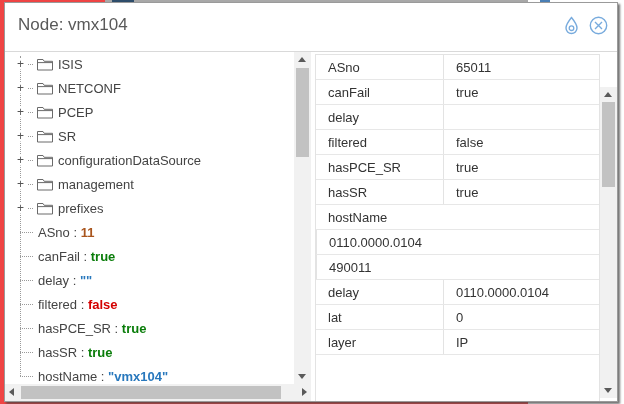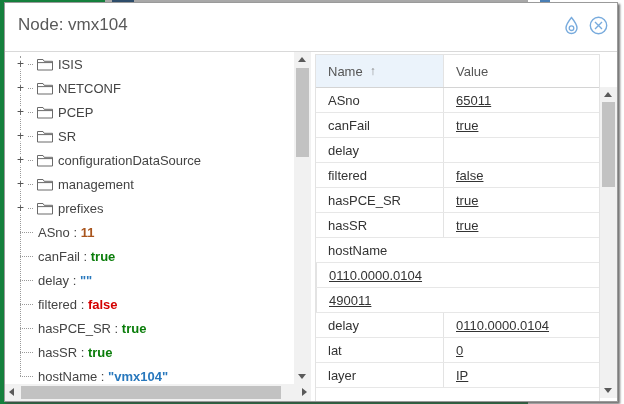--- a/index.html
+++ b/index.html
@@ -1,18 +1,18 @@
 <!DOCTYPE html>
 <html><head>
 <meta charset="utf-8">
 <style>
   * { margin:0; padding:0; box-sizing:border-box; }
   html,body { width:624px; height:404px; overflow:hidden; background:#fff;
               font-family:"Liberation Sans", sans-serif; }
-  .stage { position:relative; width:528px; height:404px; background:#15803d; }
+  .stage { position:relative; width:528px; height:404px; background:#ef4444; }
 
   
   .bg-strip { position:absolute; top:0; left:105px; right:0; height:2px; background:#a8a8a8; }
   .bg-dark  { position:absolute; top:0; left:112px; width:22px; height:4px; background:#2e4d6b; }
   .bg-blue  { position:absolute; top:0; left:540px; width:10px; height:3px; background:#4a7fb5; }
 
   
   .dialog { position:absolute; left:4px; top:2px; width:614px; height:400px;
             background:#fff; border:1px solid #9a9a9a;
             box-shadow:2px 2px 2px rgba(70,70,70,.75); }
@@ -64,21 +64,21 @@
   .rtable { position:absolute; left:0; top:2px; right:17px; bottom:0; overflow:hidden;
             border:1px solid #e3e3e3; border-bottom:none; }
   .thead { display:flex; height:33px; border-bottom:1px solid #d4d4d4; font-size:13px; color:#555; }
   .th { display:flex; align-items:center; padding-left:12px; }
   .th-name { width:127px; background:#ebf3fb; }
   .th-value { flex:1; border-left:1px solid #e3e3e3; background:#fff; }
   .sort-arrow { margin-left:7px; color:#8a8a8a; font-size:12px; }
   .trow { display:flex; height:25px; border-bottom:1px solid #e7e7e7; font-size:13px; color:#333; }
   .tcell { display:flex; align-items:center; padding-left:12px; overflow:hidden; white-space:nowrap; }
   .tc-name { width:127px; }
-  .tc-value { flex:1; border-left:1px solid #e3e3e3;text-decoration:underline; }
+  .tc-value { flex:1; border-left:1px solid #e3e3e3; }
 </style>
 </head>
 <body>
 
 <div class="stage">
   <div class="bg-strip"></div>
   <div class="bg-dark"></div>
   <div class="bg-blue"></div>
 
   <div class="dialog">
@@ -247,29 +247,20 @@
         </div>
         <div class="sb sb-h-left">
           <span class="arr arr-left"></span>
           <span class="thumb"></span>
           <span class="arr arr-right"></span>
         </div>
       </div>
 
       <div class="pane-right">
         <div class="rtable">
-          <div class="thead">
-            <div class="th th-name">
-              <span>Name</span>
-              <span class="sort-arrow">↑</span>
-            </div>
-            <div class="th th-value">
-              <span>Value</span>
-            </div>
-          </div>
           <div class="tbody">
 
               <div class="trow">
                 <div class="tcell tc-name">ASno</div>
                 <div class="tcell tc-value">65011</div>
               </div>
 
               <div class="trow">
                 <div class="tcell tc-name">canFail</div>
                 <div class="tcell tc-value">true</div>

